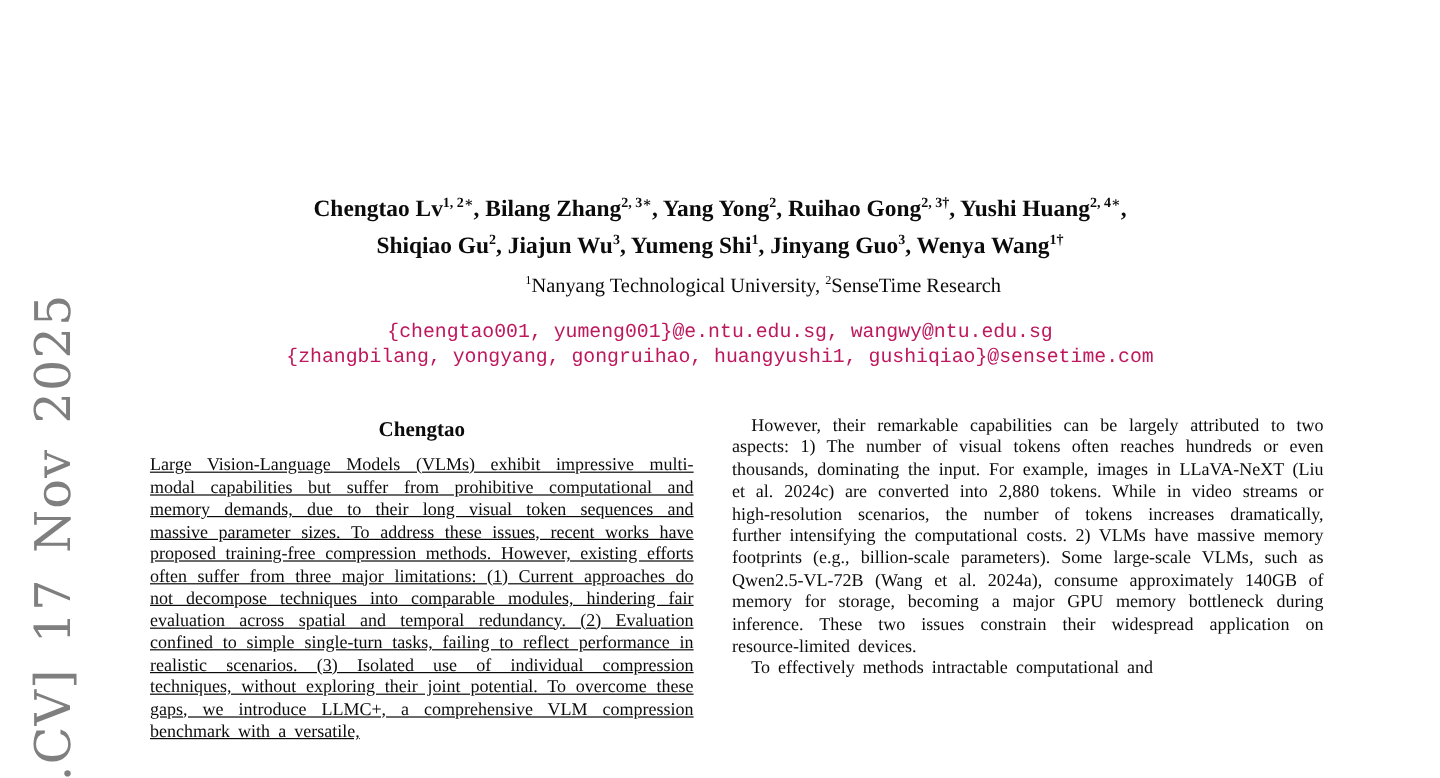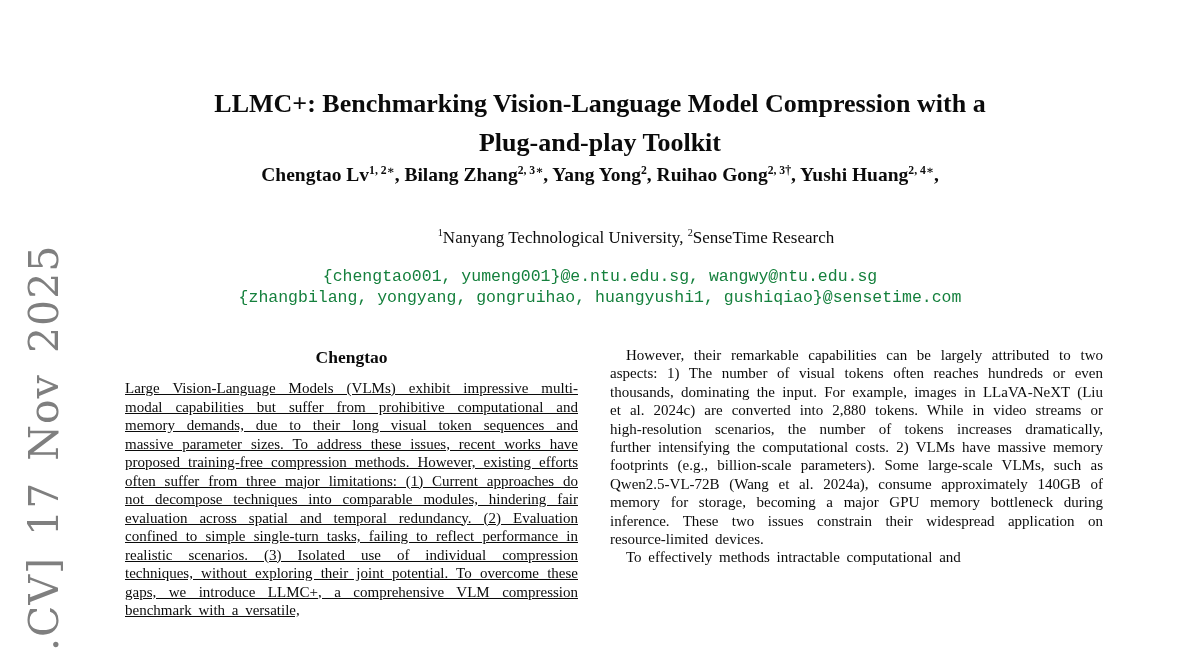--- a/index.html
+++ b/index.html
@@ -29,21 +29,21 @@
     font-size:60%; line-height:0; font-weight:inherit;
   }
   .affils {
     position:absolute; top:227px; left:0; width:1200px;
     text-align:center; font-size:17px; line-height:21px;padding-left:36px;
   }
   .emails {
     position:absolute; top:266px; left:0; width:1200px;
     text-align:center;
     font-family:"Liberation Mono","DejaVu Sans Mono",monospace;
-    font-size:16.5px; line-height:21px; color:#15803d;
+    font-size:16.5px; line-height:21px; color:#be185d;
   }
   .col-left { position:absolute; top:347px; left:125px; width:453px; }
   .abstract-heading {
     text-align:center; font-weight:bold; font-size:17.5px;
     margin:0 0 11px 0;
   }
   .abstract-text {
     font-size:15px; line-height:18.5px; text-align:justify;
     word-spacing:3px;
     text-decoration:underline;
@@ -55,27 +55,24 @@
   }
   .col-right p { margin:0; text-indent:16px; }
 </style>
 </head>
 <body>
 
 <div class="page">
 
   <div class="watermark">cs.CV] 17 Nov 2025</div>
 
-  <div class="title">
-    <div>LLMC+: Benchmarking Vision-Language Model Compression with a</div>
-    <div>Plug-and-play Toolkit</div>
-  </div>
 
   <div class="authors">
     <div><span>Chengtao Lv<sup>1, 2∗</sup></span>, <span>Bilang Zhang<sup>2, 3∗</sup></span>, <span>Yang Yong<sup>2</sup></span>, <span>Ruihao Gong<sup>2, 3†</sup></span>, <span>Yushi Huang<sup>2, 4∗</sup></span>,</div>
+    <div><span>Shiqiao Gu<sup>2</sup></span>, <span>Jiajun Wu<sup>3</sup></span>, <span>Yumeng Shi<sup>1</sup></span>, <span>Jinyang Guo<sup>3</sup></span>, <span>Wenya Wang<sup>1†</sup></span></div>
   </div>
 
   <div class="affils">
     <div><sup>1</sup>Nanyang Technological University, <sup>2</sup>SenseTime Research</div>
   </div>
 
   <div class="emails">
     <div>{chengtao001, yumeng001}@e.ntu.edu.sg, wangwy@ntu.edu.sg</div>
     <div>{zhangbilang, yongyang, gongruihao, huangyushi1, gushiqiao}@sensetime.com</div>
   </div>

